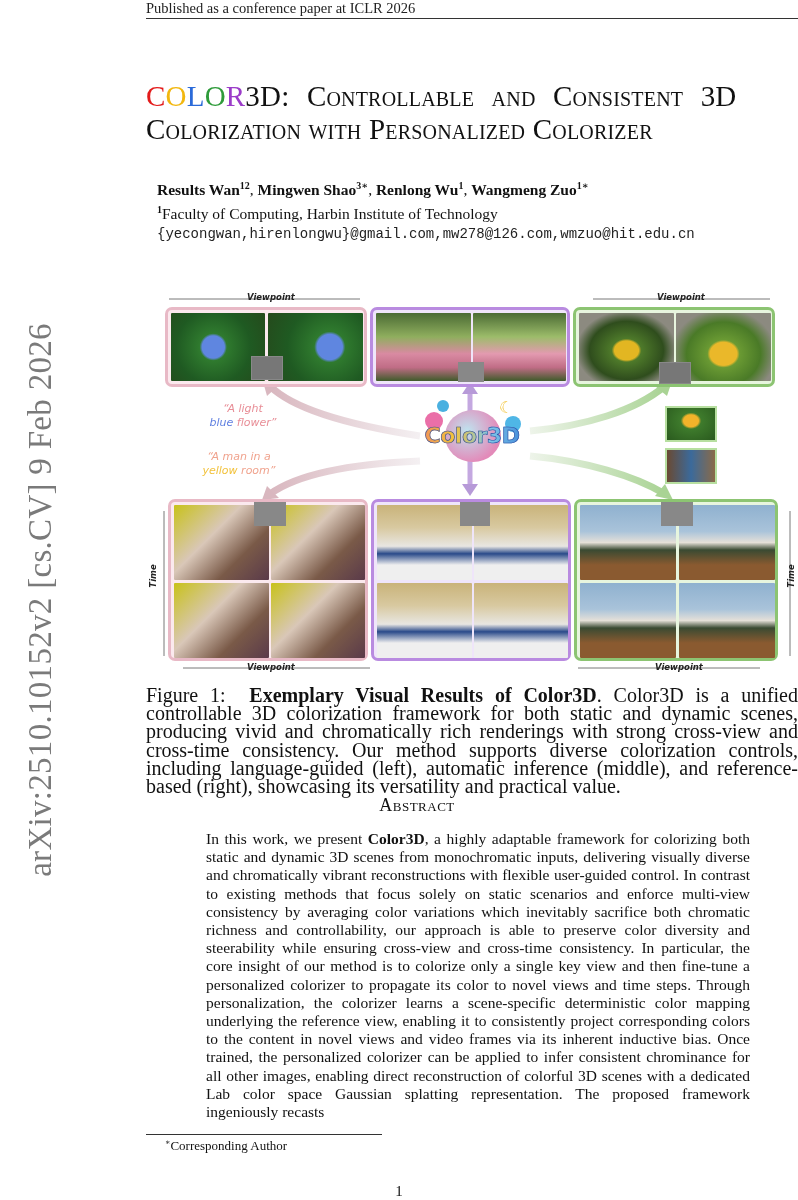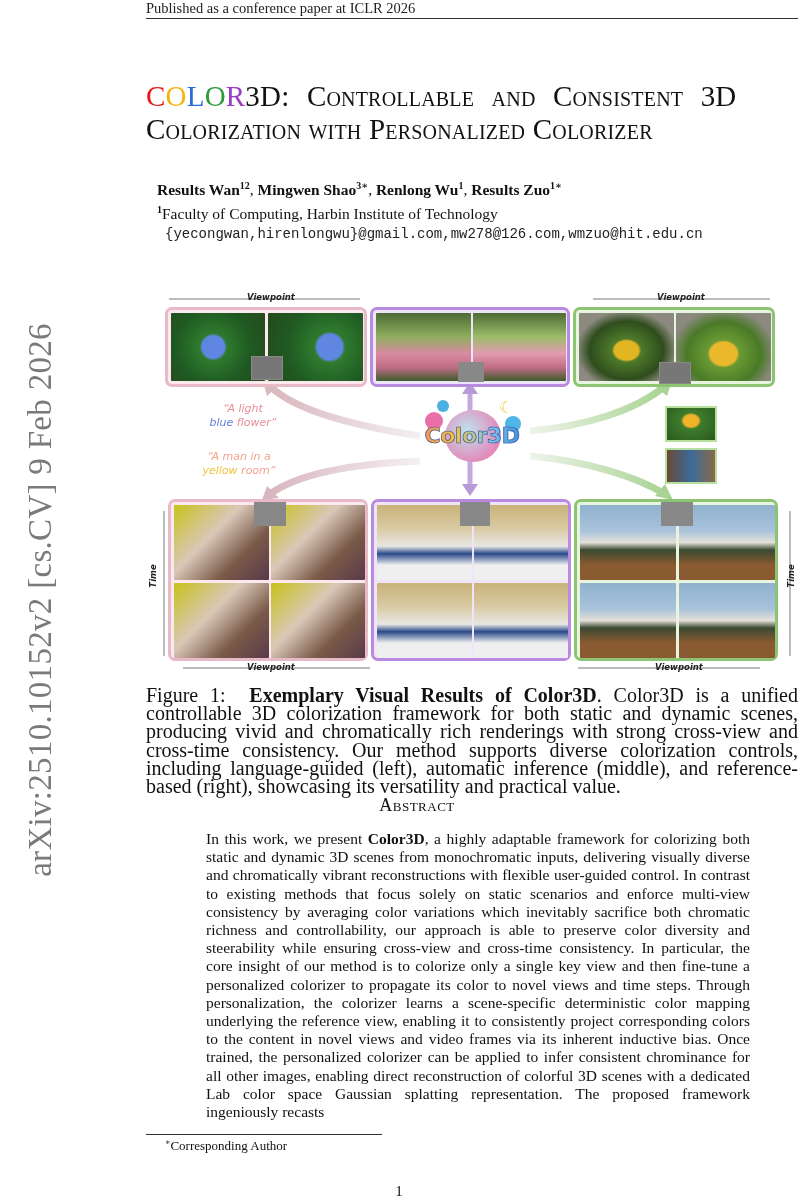--- a/index.html
+++ b/index.html
@@ -24,21 +24,21 @@
   .title .c4 { color:#2e9b3a; } .title .c5 { color:#9b3cc9; }
   .title-line1 { display:block; word-spacing:10px; }
   .title-line2 { display:block; }
 
   
   .authors { left:157px; top:176px; font-size:15.5px; line-height:20px; }
   .authors b { font-weight:bold; }
   .authors sup { font-size:10px; vertical-align:6px; font-weight:bold; }
   .aff { display:block; font-size:15.5px; }
   .aff sup { font-size:10px; vertical-align:6px; }
-  .email { display:block; font-family:"Liberation Mono","DejaVu Sans Mono",monospace; font-size:14px; color:#222;margin-left:8px; }
+  .email { display:block; font-family:"Liberation Mono","DejaVu Sans Mono",monospace; font-size:14px; color:#222; }
 
   
   .figure { left:155px; top:286px; width:643px; height:390px; }
   .vp-label { font-family:"DejaVu Sans",sans-serif; font-style:italic; font-weight:bold; font-size:8.5px; color:#222; }
   .panel { position:absolute; border-radius:7px; border:3px solid; box-sizing:border-box; }
   .pink { border-color:#e8b9c6; background:#fbe9ee; }
   .purple { border-color:#b98be0; background:#efe5fa; }
   .green { border-color:#8cc472; background:#e7f5de; }
   .img { position:absolute; border-radius:1px; }
   .thumb { position:absolute; border:1px solid #888; }
@@ -65,21 +65,21 @@
 
 <div class="abs arxiv">arXiv:2510.10152v2  [cs.CV]  9 Feb 2026</div>
 
 <div class="abs title sc">
   <span class="title-line1"><span class="c1">C</span><span class="c2">O</span><span class="c3">L</span><span class="c4">O</span><span class="c5">R</span><span>3D: Controllable and Consistent 3D</span></span>
   <span class="title-line2">Colorization with Personalized Colorizer</span>
 </div>
 
 <div class="abs authors">
   <div>
-    <b>Results Wan</b><sup>12</sup><span>, </span><b>Mingwen Shao</b><sup>3∗</sup><span>, </span><b>Renlong Wu</b><sup>1</sup><span>, </span><b>Results Zuo</b><sup>1∗</sup>
+    <b>Results Wan</b><sup>12</sup><span>, </span><b>Mingwen Shao</b><sup>3∗</sup><span>, </span><b>Renlong Wu</b><sup>1</sup><span>, </span><b>Wangmeng Zuo</b><sup>1∗</sup>
   </div>
   <span class="aff"><sup>1</sup><span>Faculty of Computing, Harbin Institute of Technology</span></span>
   <span class="email">{yecongwan,hirenlongwu}@gmail.com,mw278@126.com,wmzuo@hit.edu.cn</span>
 </div>
 
 <div class="abs figure">
   <svg width="643" height="390" viewBox="0 0 643 390" style="position:absolute;left:0;top:0">
     <defs>
       <linearGradient id="gpink" x1="1" y1="0" x2="0" y2="0">
         <stop offset="0" stop-color="#f4f0f2"></stop>

